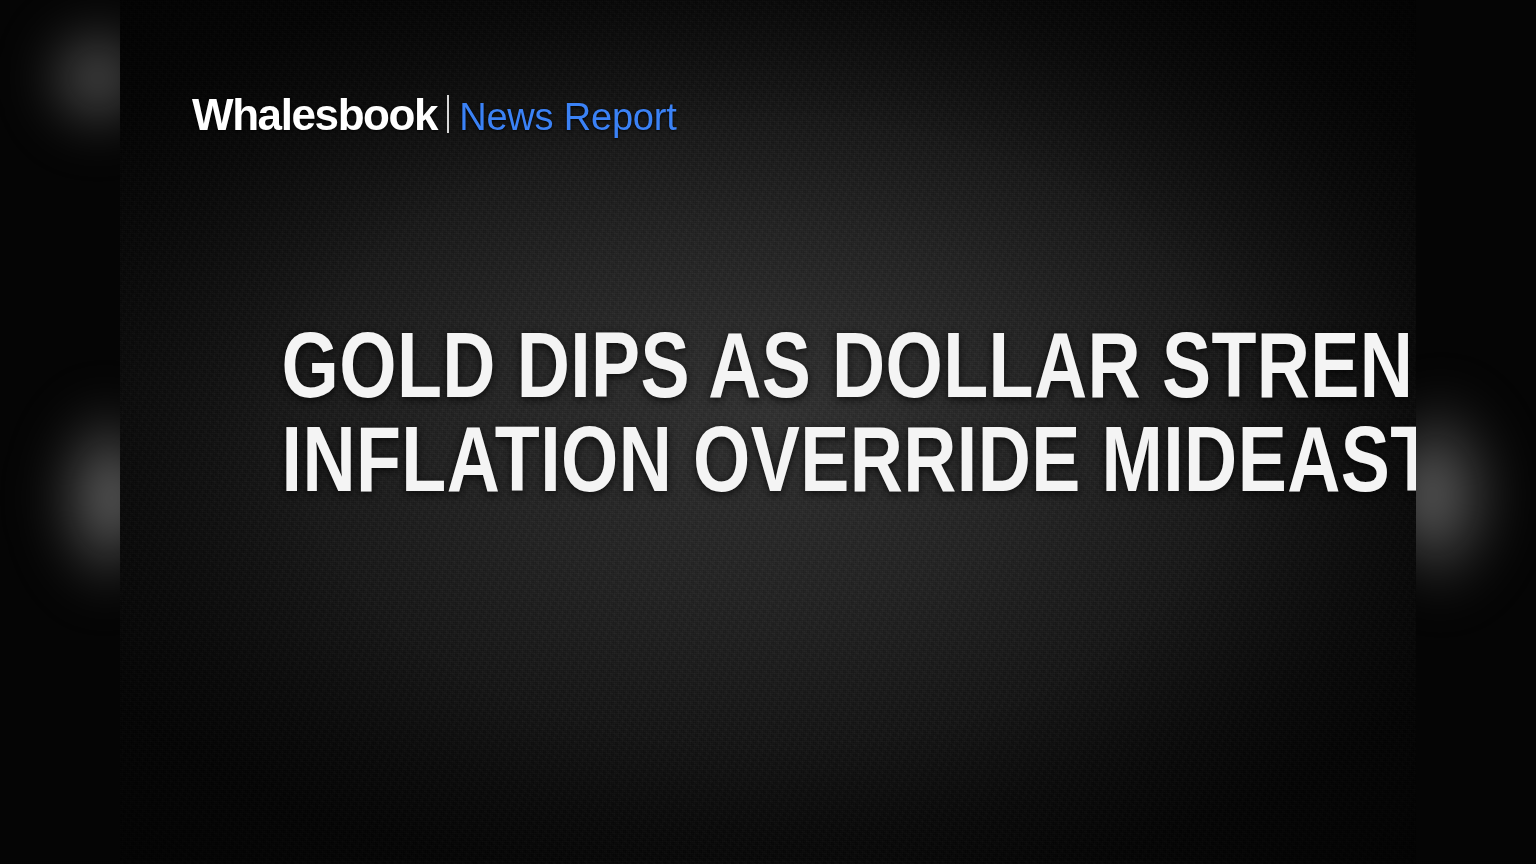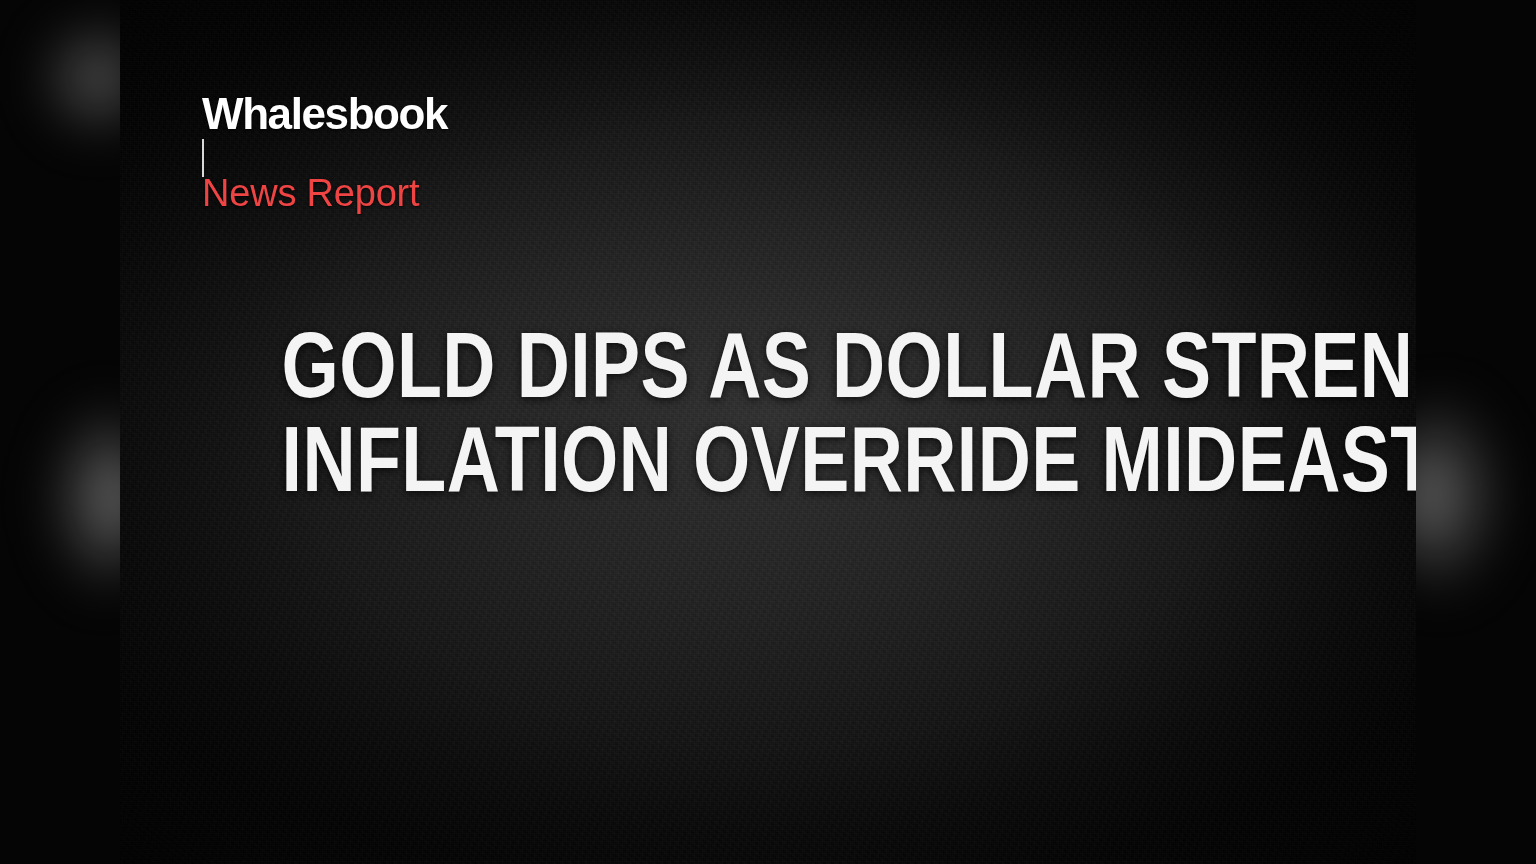--- a/index.html
+++ b/index.html
@@ -120,21 +120,20 @@
   }
 
   
   .brand {
     position: absolute;
     left: 72px;
     top: 92px;
     display: flex;
     align-items: baseline;
     white-space: nowrap;
-    flex-direction: column;
   }
   .brand-name {
     font-family: "Liberation Sans", sans-serif;
     font-weight: 700;
     font-size: 44px;
     letter-spacing: -1.4px;
     color: #ffffff;
     line-height: 1;
     text-shadow: 0 1px 3px rgba(0,0,0,0.85);
   }
@@ -145,21 +144,21 @@
     background: #d8d8d8;
     margin: 0 10px 0 10px;
     transform: translateY(3px);
     flex: 0 0 auto;
   }
   .brand-sub {
     font-family: "Liberation Sans", sans-serif;
     font-weight: 400;
     font-size: 38px;
     letter-spacing: -0.2px;
-    color: #ef4444;
+    color: #3b82f6;
     line-height: 1;
     text-shadow: 0 1px 3px rgba(0,0,0,0.85);
   }
 
   
   .headline {
     position: absolute;
     left: 0;
     right: 0;
     top: 318px;

